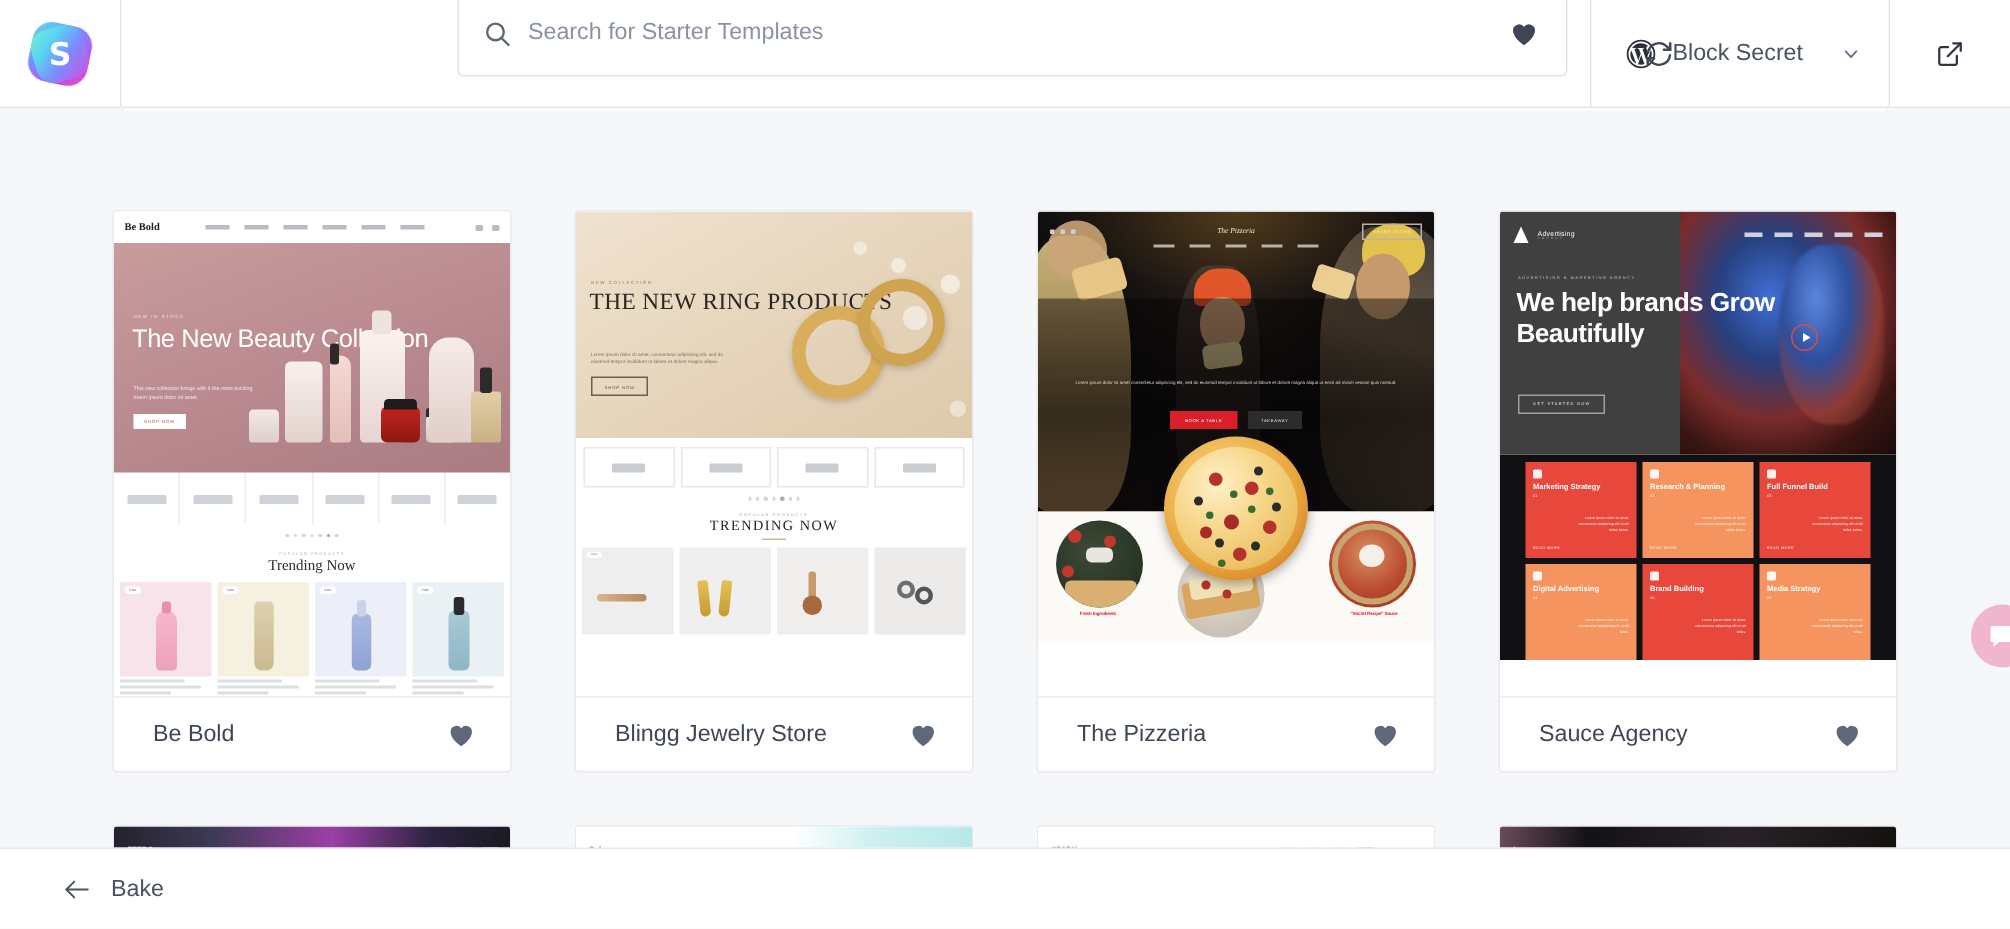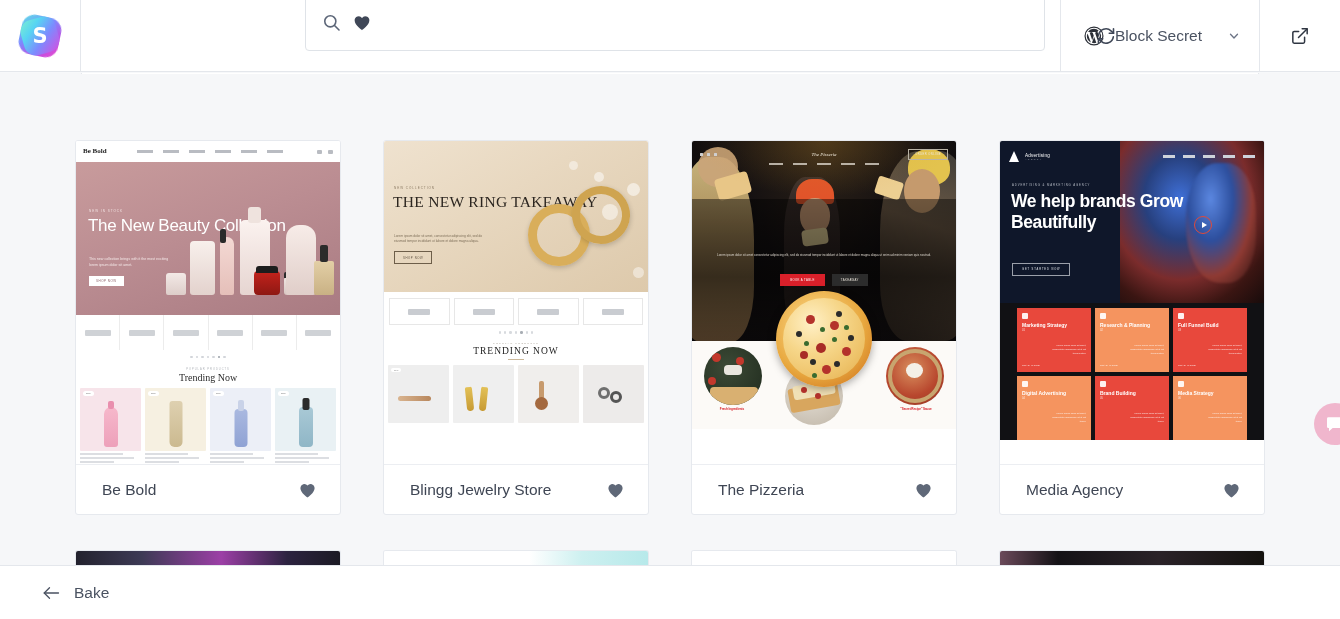--- a/index.html
+++ b/index.html
@@ -269,21 +269,21 @@
     background:radial-gradient(circle at 42% 38%, #ffe39a 0%, #f3c469 30%, #e8a83f 58%, #d9892c 78%, #c06f24 100%);
     box-shadow:0 2px 8px rgba(0,0,0,.35); z-index:6;}
   .pizza::after { content:""; position:absolute; inset:7px; border-radius:50%;
     background:radial-gradient(circle at 35% 30%, #fff0c6 0%, #f6d689 40%, #eec36a 70%, #e2ab4c 100%);}
   .topping { position:absolute; border-radius:50%; z-index:3;}
   .pz-white { height:88px; background:#fcfaf7; position:relative;}
   .pz-circ { position:absolute; width:58px; height:58px; border-radius:50%; overflow:hidden; top:6px;}
   .pz-cap { position:absolute; font-size:3.1px; color:#d9202a; font-weight:bold; text-align:center; width:70px; letter-spacing:-.1px;}
 
   
-  .ma-hero { height:162px; background:#0f172a; position:relative; overflow:hidden;}
+  .ma-hero { height:162px; background:#404040; position:relative; overflow:hidden;}
   .ma-face { position:absolute; right:-6px; top:0; width:150px; height:162px;
     background:radial-gradient(ellipse at 40% 35%, #3f6fd6 0%, #27407e 28%, #7b2c2c 55%, #3a1512 75%, #120a0a 100%);}
   .ma-face::after{ content:""; position:absolute; right:14px; top:22px; width:70px; height:120px; border-radius:45% 42% 40% 48%;
     background:radial-gradient(ellipse at 35% 30%, #5b87e0 0%, #2d4f9e 35%, #8f3a33 65%, #2a1210 100%); filter:blur(1px);}
   .ma-nav { position:absolute; top:10px; left:9px; right:9px; display:flex; align-items:center; z-index:5;}
   .ma-tri { width:11px; height:11px; position:relative; margin-right:5px;}
   .ma-tri::before { content:""; position:absolute; left:0; top:0; width:0;height:0;
     border-left:5.5px solid transparent; border-right:5.5px solid transparent; border-bottom:11px solid #fff;}
   .ma-brand { color:#fff; font-size:4.6px; letter-spacing:.2px;}
   .ma-brand small { display:block; font-size:2.2px; letter-spacing:1.4px; color:#9aa0aa;}
@@ -324,20 +324,21 @@
       <div class="logo-letter">S</div>
     </div>
   </div>
 
   <div class="header-mid">
     <div class="search-wrap">
       <svg class="search-icon" viewBox="0 0 24 24" fill="none" stroke="currentColor" stroke-width="2" stroke-linecap="round">
         <circle cx="10.5" cy="10.5" r="7"></circle>
           <line x1="15.8" y1="15.8" x2="21.5" y2="21.5"></line>
       </svg>
+      <input class="search-input" type="text" value="" placeholder="Search for Starter Templates" style="">
       <div class="search-actions">
         <button class="hdr-icon-btn">
           <svg width="20" height="18" viewBox="0 0 24 22" fill="currentColor">
             <path d="M12 21s-9-5.7-9-12a5 5 0 0 1 9-3 5 5 0 0 1 9 3c0 6.3-9 12-9 12z"></path>
           </svg>
         </button>
       </div>
     </div>
     <button class="hdr-icon-btn" style="position:absolute; left:1015px; top:26px;">
       <svg width="20" height="20" viewBox="0 0 24 24" fill="none" stroke="currentColor" stroke-width="1.9" stroke-linecap="round">
@@ -502,21 +503,21 @@
           <path d="M12 21s-9-5.7-9-12a5 5 0 0 1 9-3 5 5 0 0 1 9 3c0 6.3-9 12-9 12z"></path>
         </svg>
       </div>
     </div>
 
     <div class="card">
       <div class="thumb">
         <div class="mini">
           <div class="bl-hero">
             <div class="eyebrow">NEW COLLECTION</div>
-            <h2>THE NEW RING TAKEAWAY</h2>
+            <h2>THE NEW RING PRODUCTS</h2>
             <p>Lorem ipsum dolor sit amet, consectetur adipiscing elit, sed do eiusmod tempor incididunt ut labore et dolore magna aliqua.</p>
             <div class="btn">SHOP NOW</div>
             <div>
               <div class="ring" style="right:58px;bottom:26px;width:62px;height:62px;border:9px solid #d9ae5a;box-shadow:0 2px 5px rgba(0,0,0,.18);"></div>
               <div class="ring" style="right:18px;bottom:48px;width:58px;height:58px;border:8px solid #cfa450;transform:rotate(-20deg);box-shadow:0 2px 5px rgba(0,0,0,.18);"></div>
               <div class="ring" style="right:30px;bottom:72px;width:16px;height:16px;background:rgba(255,255,255,.5);"></div>
               <div class="ring" style="right:8px;bottom:96px;width:13px;height:13px;background:rgba(255,255,255,.55);"></div>
               <div class="ring" style="right:44px;bottom:110px;width:10px;height:10px;background:rgba(255,255,255,.5);"></div>
               <div class="ring" style="right:70px;bottom:122px;width:9px;height:9px;background:rgba(255,255,255,.45);"></div>
               <div class="ring" style="right:4px;bottom:14px;width:11px;height:11px;background:rgba(255,255,255,.45);"></div>
@@ -728,21 +729,21 @@
             <div class="ma-tile" style="background:#f5945f">
               <div class="ic"></div>
               <h4>Media Strategy</h4>
               <div class="no">06</div>
               <p>Lorem ipsum dolor sit amet, consectetur adipiscing elit ut elit tellus.</p>
             </div>
           </div>
         </div>
       </div>
       <div class="card-foot">
-        <div class="card-title">Media Agency</div>
+        <div class="card-title">Sauce Agency</div>
         <svg class="heart" viewBox="0 0 24 22" fill="currentColor">
           <path d="M12 21s-9-5.7-9-12a5 5 0 0 1 9-3 5 5 0 0 1 9 3c0 6.3-9 12-9 12z"></path>
         </svg>
       </div>
     </div>
   </div>
 
   <div class="grid-row2">
     <div class="card-partial">
       <div class="p1" style="position:absolute;inset:0"></div>

